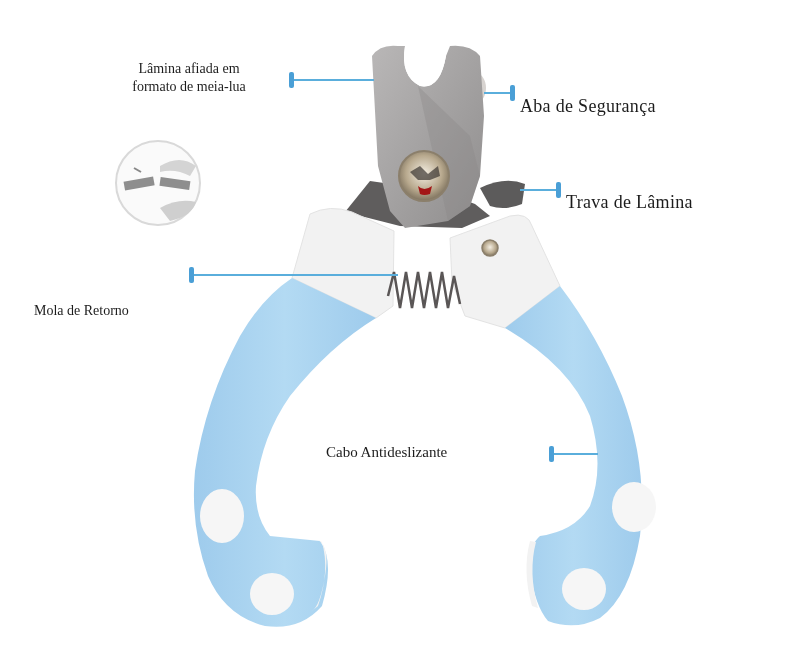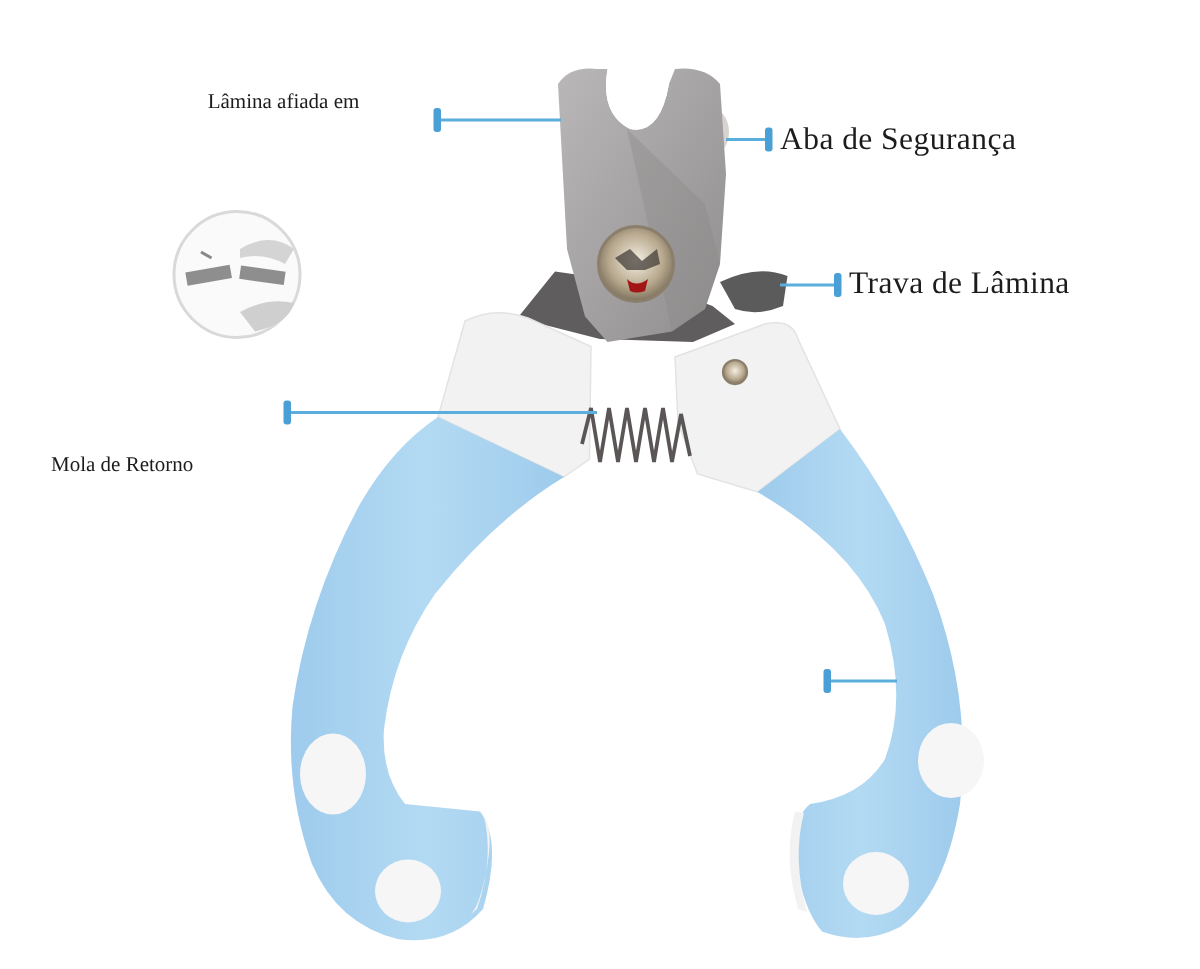--- a/index.html
+++ b/index.html
@@ -2,21 +2,21 @@
 <html><head>
 <meta charset="utf-8">
 <style>
   html, body { margin:0; padding:0; background:#ffffff; }
   body { width:800px; height:646px; position:relative; overflow:hidden;
          font-family:"DejaVu Sans", "Liberation Sans", sans-serif; color:#1e1e1e; }
   .stage { position:absolute; left:0; top:16px; width:720px; height:646px;font-family:Liberation Serif, serif; }
   svg.art { position:absolute; left:0; top:0; }
   .label { position:absolute; white-space:nowrap; color:#1c1c1c; }
   .lbl-small { font-size:14px; line-height:18px; }
-  .lbl-big { font-size:21px; letter-spacing:0.3px; }
+  .lbl-big { font-size:18px; letter-spacing:0.3px;margin-top:16px; }
   .lbl-mid { font-size:15px; }
   .center { text-align:center; }
 </style>
 </head>
 <body>
 
 <div class="stage">
 
   <svg class="art" width="800" height="646" viewBox="0 0 800 646">
     <defs>
@@ -92,22 +92,24 @@
       <rect x="289" y="56" width="5" height="16" rx="2"></rect>
       <rect x="510" y="69" width="5" height="16" rx="2"></rect>
       <rect x="556" y="166" width="5" height="16" rx="2"></rect>
       <rect x="189" y="251" width="5" height="16" rx="2"></rect>
       <rect x="549" y="430" width="5" height="16" rx="2"></rect>
     </g>
   </svg>
 
   <div class="label lbl-small center" style="left:94px; top:44px; width:190px;">
     <div>Lâmina afiada em</div>
+    <div>formato de meia-lua</div>
   </div>
 
   <div class="label lbl-big" style="left:520px; top:64px;">Aba de Segurança</div>
 
   <div class="label lbl-big" style="left:566px; top:160px;text-align:center;">Trava de Lâmina</div>
 
   <div class="label lbl-small" style="left:34px; top:250px;margin-top:36px;">Mola de Retorno</div>
 
+  <div class="label lbl-mid" style="left:326px; top:428px;">Cabo Antideslizante</div>
 
 </div>
 
 </body></html>

